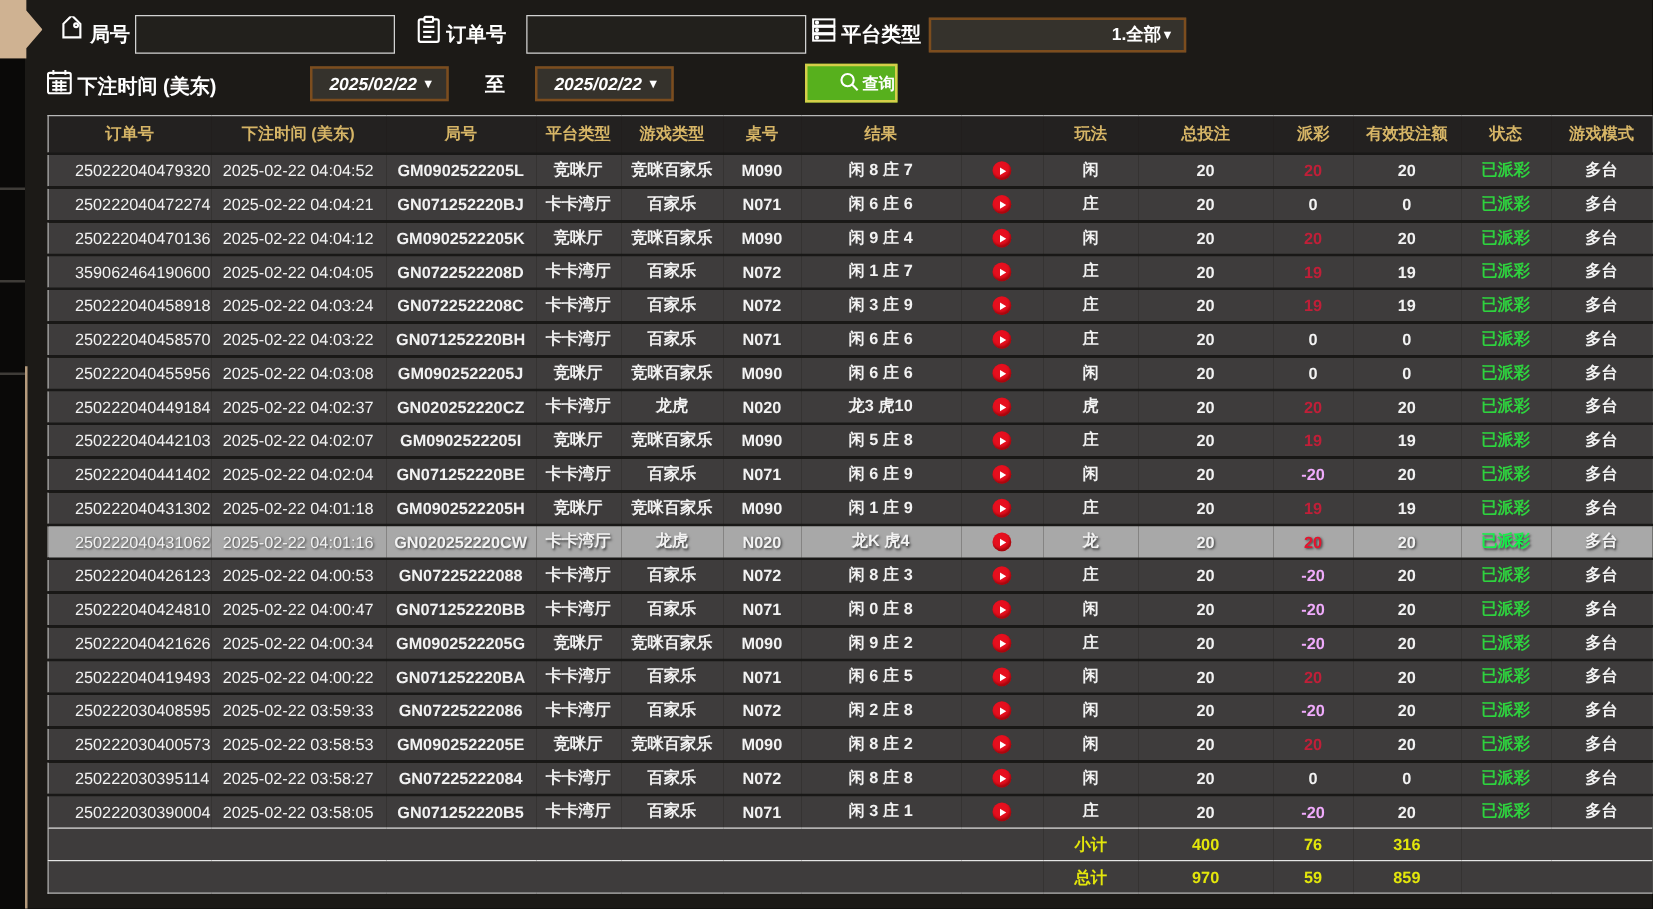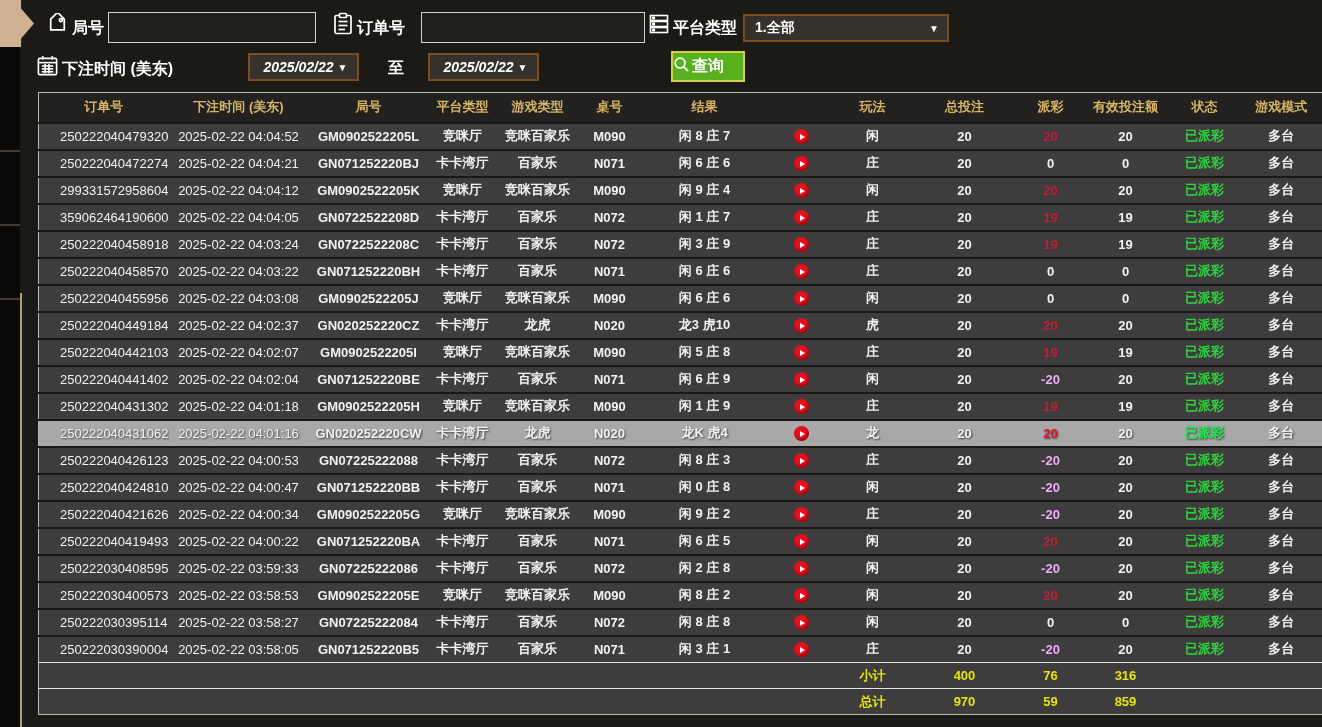--- a/index.html
+++ b/index.html
@@ -22,22 +22,22 @@
   .filter-input { position:absolute; height:31px; background:#22201c; border:1px solid #d2d2d2; color:#fff;
                   font-size:14px; padding:0 6px; outline:none; }
   .fake-select { position:absolute; background:#35322c; border:2px solid #7c4d1e; color:#ffffff;
                  font-weight:700; font-size:14px; display:flex; align-items:center; cursor:pointer; }
   .fake-select .sel-text { flex:1; padding-left:10px; }
   .fake-select .sel-arrow { font-size:10px; padding-right:8px; color:#fff; }
   .date-select { justify-content:center;font-style:italic; }
   .date-select .sel-text { flex:none; padding:0 4px 0 6px; }
   .date-select .sel-arrow { padding-right:2px; }
   .query-btn { position:absolute; left:644px; top:51px; width:74px; height:31px; background:#57b01d;
-               border:2px solid #d5ce49; color:#fff; font-weight:700; font-size:16px;
-               display:flex; align-items:center; justify-content:flex-start; gap:2px; cursor:pointer;margin-left:27px; }
+               border:2px solid #d5ce49; color:#fff; font-weight:700; font-size:13px;
+               display:flex; align-items:center; justify-content:flex-end; gap:2px; cursor:pointer; }
   .icon { position:absolute; display:inline-block; }
   .icon svg { display:block; }
 
   
   .records-table { position:absolute; left:38px; top:92px; width:1284px; border-collapse:collapse;
                    table-layout:fixed; border:1px solid #b8b8b8; }
   .records-table th { background:#232120; color:#d6b566; font-size:13px; font-weight:700;
                       height:30px; text-align:center; overflow:hidden; white-space:nowrap; }
   .records-table td { background:#3e3c3c; color:#f2f2f2; font-size:13px; font-weight:600;
                       height:27px; text-align:center; border-top:2px solid #191817;
@@ -92,21 +92,21 @@
   <svg width="22" height="22" viewBox="0 0 22 22" fill="none" stroke="#fff" stroke-width="1.6">
     <rect x="2.5" y="2.5" width="17" height="5"></rect>
     <rect x="2.5" y="8.5" width="17" height="5"></rect>
     <rect x="2.5" y="14.5" width="17" height="5"></rect>
     <circle cx="5.6" cy="5" r="0.9" fill="#fff"></circle>
     <circle cx="5.6" cy="11" r="0.9" fill="#fff"></circle>
     <circle cx="5.6" cy="17" r="0.9" fill="#fff"></circle>
   </svg>
 </span>
 <span class="filter-label" style="left:673px; top:18px;">平台类型</span>
-<div class="fake-select" style="left:743px; top:14px; width:206px; height:28px;">
+<div class="fake-select" style="left:743px; top:14px; width:206px; height:28px;text-align:right;">
   <span class="sel-text">1.全部</span>
   <span class="sel-arrow">▼</span>
 </div>
 
 <span class="icon" style="left:36px; top:54px;">
   <svg width="23" height="23" viewBox="0 0 24 24" fill="none" stroke="#fff" stroke-width="1.7">
     <rect x="2.5" y="4.5" width="19" height="17" rx="1.5"></rect>
     <line x1="2.5" y1="9" x2="21.5" y2="9"></line>
     <line x1="7" y1="2" x2="7" y2="6"></line>
     <line x1="17" y1="2" x2="17" y2="6"></line>
@@ -203,21 +203,21 @@
             <span class="tri"></span>
           </span></td>
         <td>庄</td>
         <td>20</td>
         <td class="payout-zero">0</td>
         <td>0</td>
         <td class="status-cell">已派彩</td>
         <td>多台</td>
       </tr>
       <tr>
-        <td class="col-order">299331572958604</td>
+        <td class="col-order">250222040470136</td>
         <td class="col-time">2025-02-22 04:04:12</td>
         <td>GM0902522205K</td>
         <td>竞咪厅</td>
         <td>竞咪百家乐</td>
         <td>M090</td>
         <td>闲 9 庄 4</td>
         <td><span class="play-btn">
             <span class="tri"></span>
           </span></td>
         <td>闲</td>

